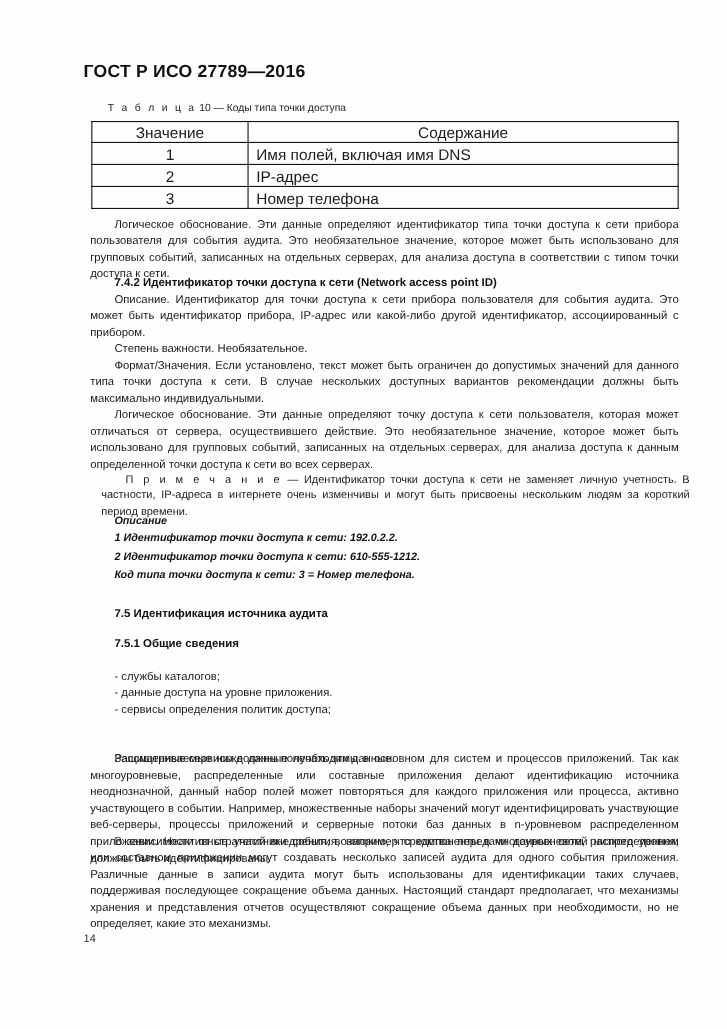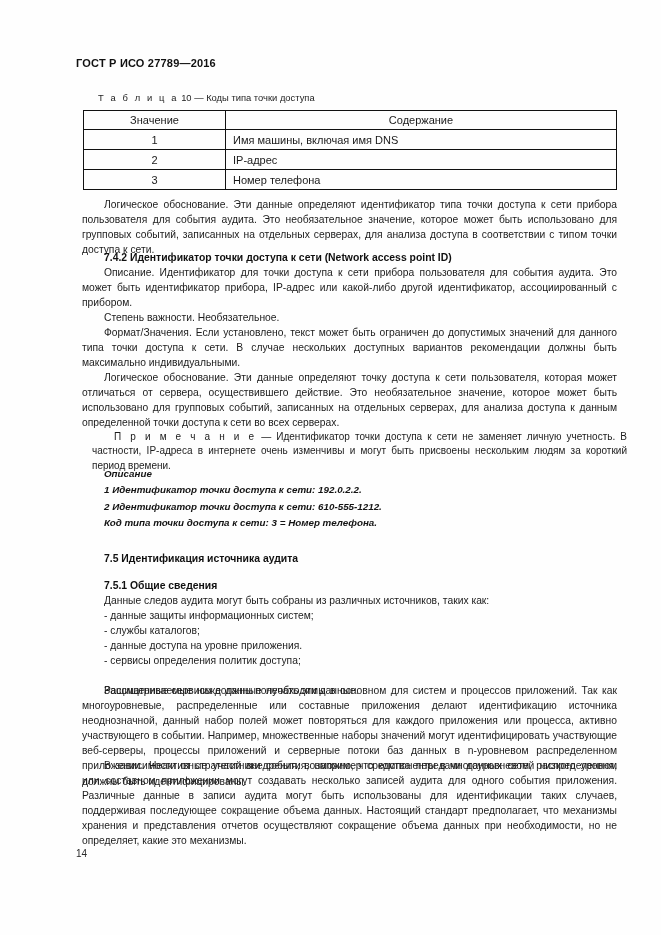--- a/index.html
+++ b/index.html
@@ -20,21 +20,21 @@
     position: absolute;
     inset: 0;
     background: #fefefe;
   }
 
   
   .doc-header {
     position: absolute;
     left: 76px;
     top: 57px;
-    font-size: 11px;
+    font-size: 16px;
     font-weight: bold;
     letter-spacing: 0.2px;
     color: #111;
     white-space: nowrap;
   }
 
   
   .table-caption {
     position: absolute;
     left: 98px;
@@ -49,21 +49,21 @@
   }
 
   
   .data-table {
     position: absolute;
     left: 83px;
     top: 110px;
     width: 533px;
     border-collapse: collapse;
     table-layout: fixed;
-    font-size: 11px;
+    font-size: 14px;
   }
   .data-table col.c1 { width: 142px; }
   .data-table col.c2 { width: 391px; }
   .data-table th,
   .data-table td {
     border: 0.8px solid #111;
     padding: 0;
     height: 19px;
     vertical-align: middle;
     font-weight: normal;
@@ -183,21 +183,21 @@
       </colgroup>
     <thead>
       <tr>
         <th>Значение</th>
         <th>Содержание</th>
       </tr>
     </thead>
     <tbody>
       <tr>
         <td class="val">1</td>
-        <td class="cnt">Имя машины, включая имя DNS</td>
+        <td class="cnt">Имя полей, включая имя DNS</td>
       </tr>
       <tr>
         <td class="val">2</td>
         <td class="cnt">IP-адрес</td>
       </tr>
       <tr>
         <td class="val">3</td>
         <td class="cnt">Номер телефона</td>
       </tr>
     </tbody>
@@ -233,24 +233,22 @@
     <div>Описание</div>
     <div>1 Идентификатор точки доступа к сети: 192.0.2.2.</div>
     <div>2 Идентификатор точки доступа к сети: 610-555-1212.</div>
     <div>Код типа точки доступа к сети: 3 = Номер телефона.</div>
   </div>
 
   <h3 class="heading" style="top:551px;">7.5 Идентификация источника аудита</h3>
 
   <h3 class="heading" style="top:578px;">7.5.1 Общие сведения</h3>
 
-  <div class="flat-line" style="top:593px;">Данные следов аудита могут быть собраны из различных источников, таких как:</div>
 
   <div class="dash-list" style="top:608px;">
-    <div>- данные защиты информационных систем;</div>
     <div>- службы каталогов;</div>
     <div>- данные доступа на уровне приложения.</div>
     <div>- сервисы определения политик доступа;</div>
   </div>
 
   <div class="flat-line" style="top:668px;margin-top:15px;">Защищенные сервисы должны получать эти данные.</div>
 
   <div class="body-block" style="top:683px;">
     <p>Рассматриваемые ниже данные необходимы в основном для систем и процессов приложений. Так как многоуровневые, распределенные или составные приложения делают идентификацию источника неоднозначной, данный набор полей может повторяться для каждого приложения или процесса, активно участвующего в событии. Например, множественные наборы значений могут идентифицировать участвующие веб-серверы, процессы приложений и серверные потоки баз данных в n-уровневом распределенном приложении. Неактивные участники события, например средства передачи данных сетей низкого уровня, должны быть идентифицированы.</p>
   </div>

